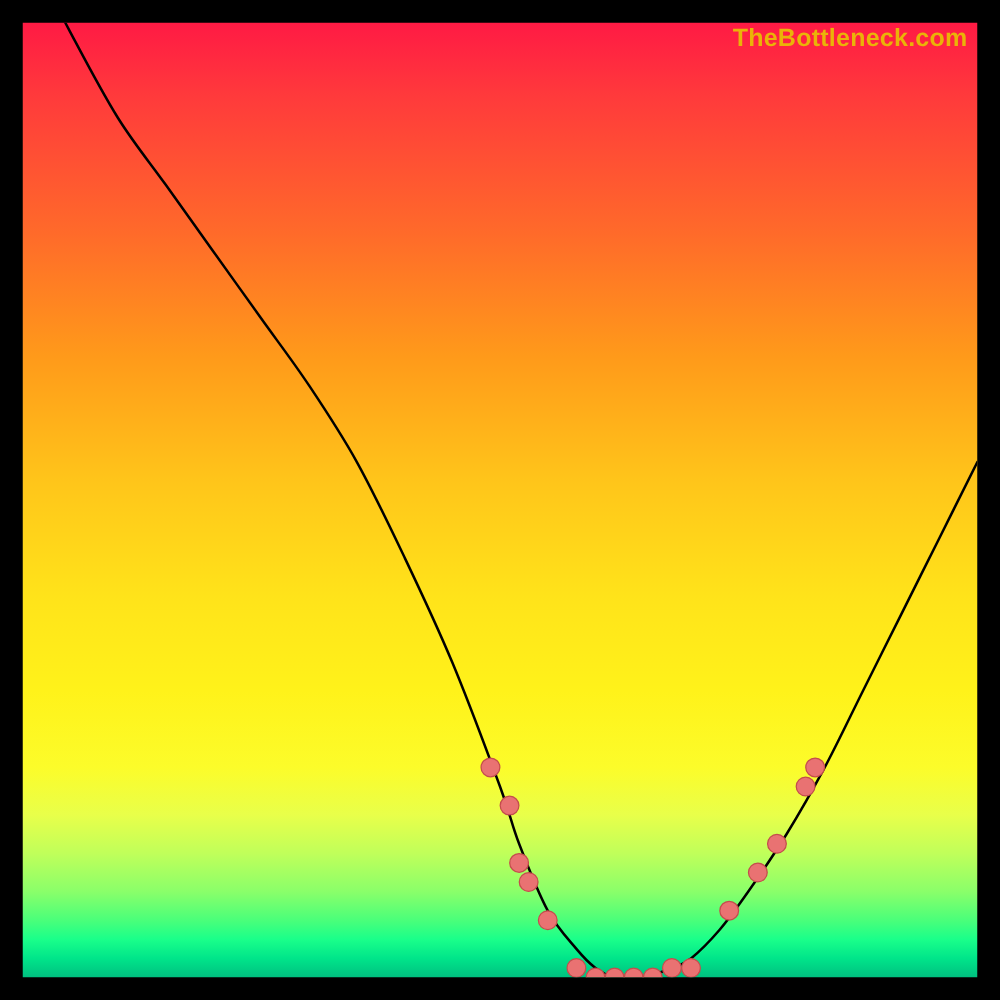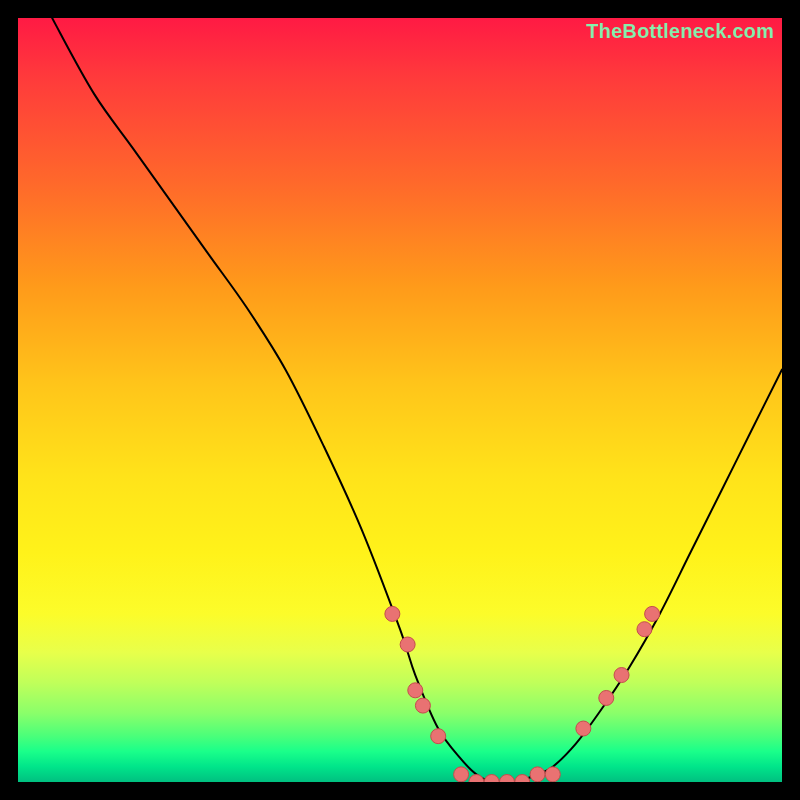--- a/index.html
+++ b/index.html
@@ -39,21 +39,21 @@
       #00c080 100%
     );
   }
   .watermark {
     position: absolute;
     top: 2px;
     right: 8px;
     font-family: Arial, Helvetica, sans-serif;
     font-size: 20px;
     font-weight: bold;
-    color: #86efac;
+    color: #eab308;
     letter-spacing: 0.2px;
     user-select: none;
   }
   svg.curve {
     position: absolute;
     inset: 0;
     width: 100%;
     height: 100%;
   }
 </style>

